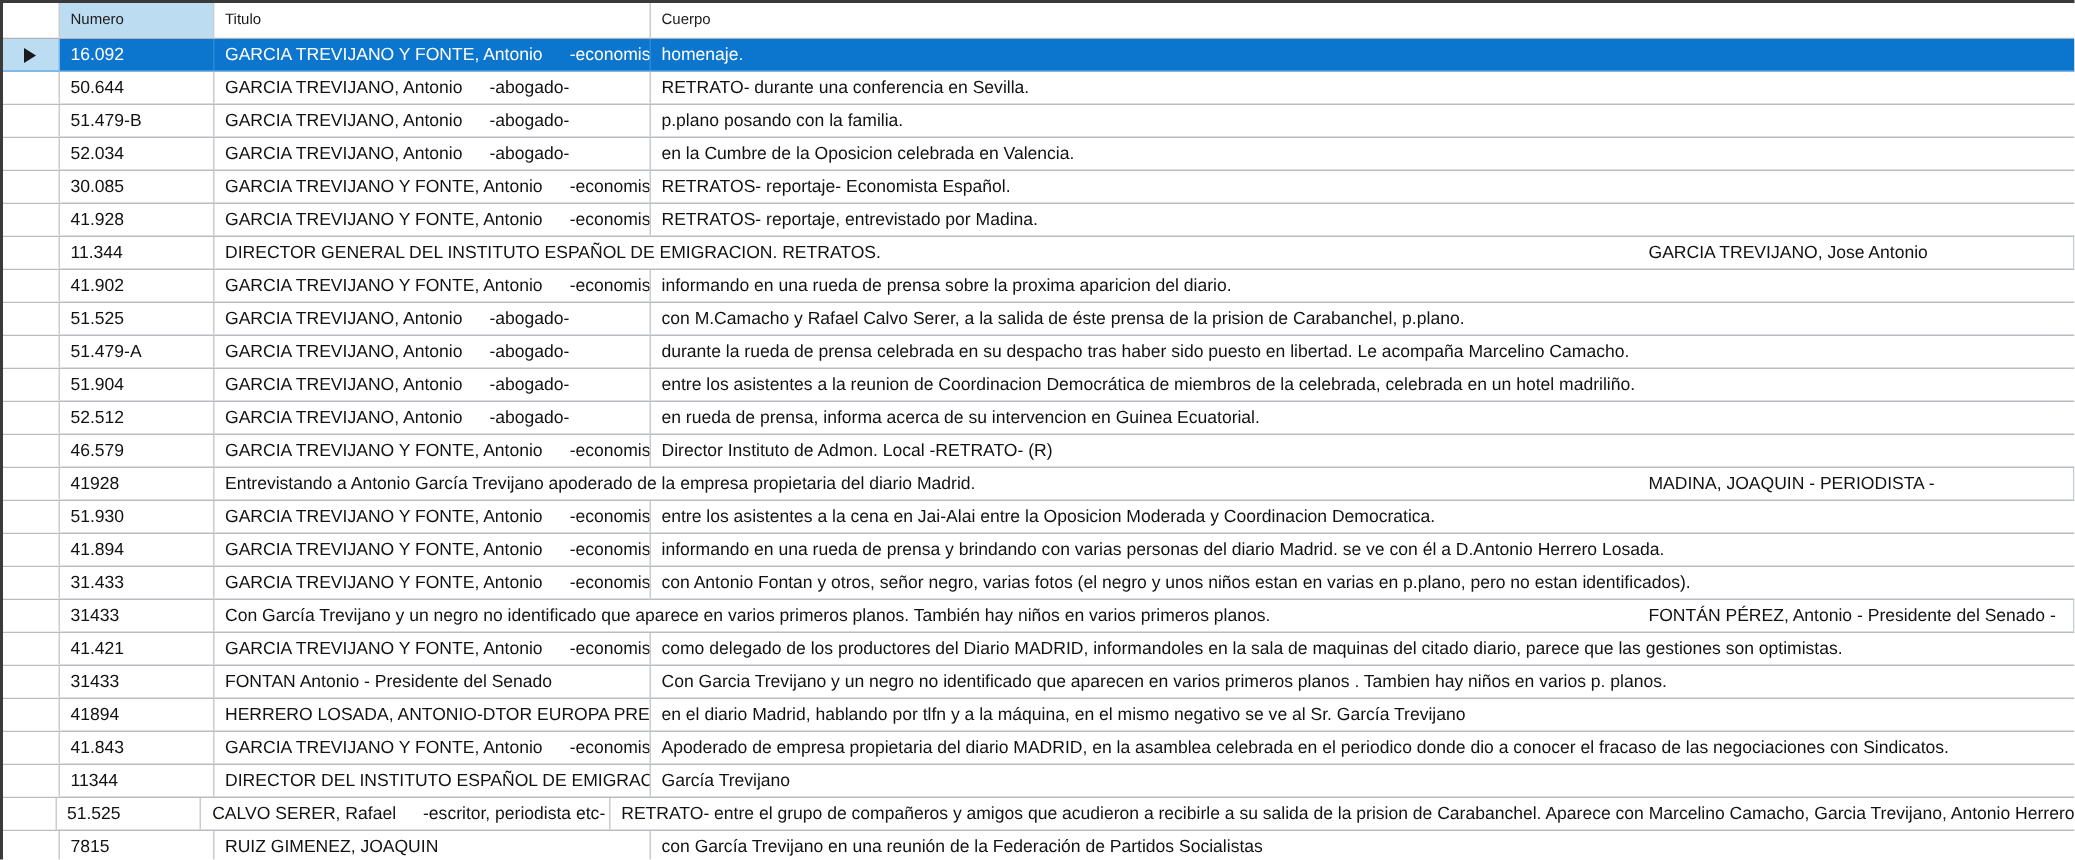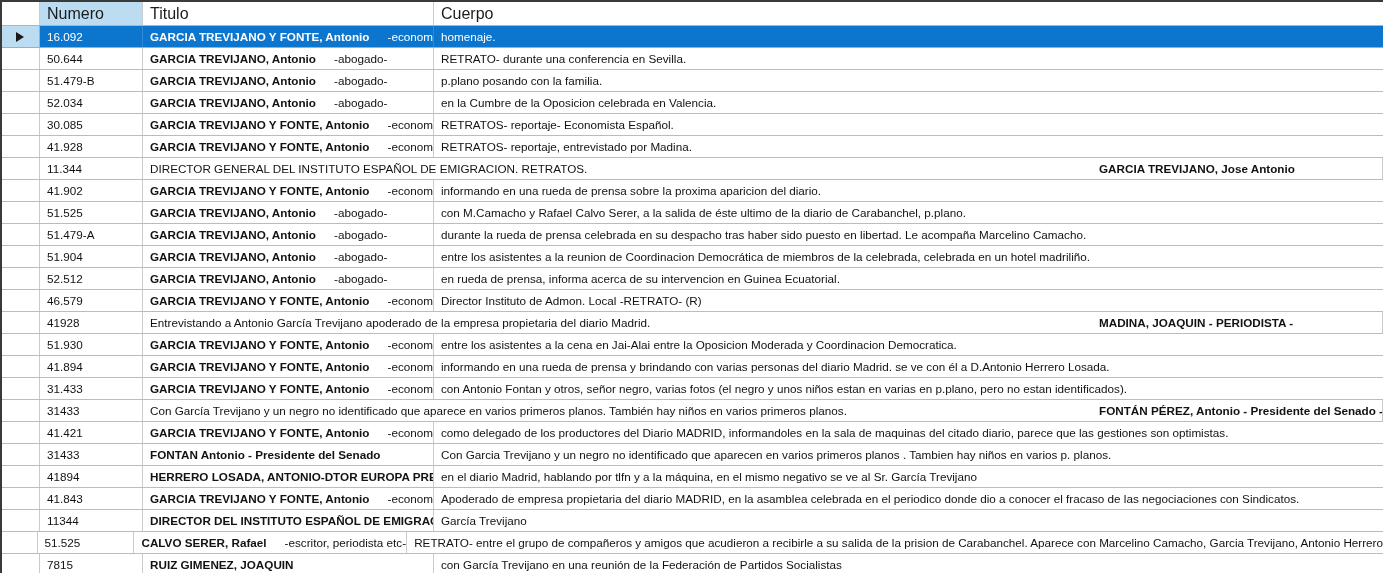--- a/index.html
+++ b/index.html
@@ -18,21 +18,21 @@
     overflow:hidden;
   }
   
   .hdr{
     display:flex;height:24px;box-sizing:border-box;
     background:#ffffff;
     border-bottom:1px solid #b0b4b8;
   }
   .hdr .cell{
     box-sizing:border-box;
-    font-size:16px;color:#1b1b1b;
+    font-size:10px;color:#1b1b1b;
     line-height:23px;
     padding-left:7px;
     white-space:nowrap;overflow:hidden;
     background:#ffffff;
   }
   .hdr .c-gutter{width:38px;padding:0;background:#ffffff;
      border-right:1px solid #c8ccd0;}
   .hdr .c-num{width:103px;background:#bcdcf2;border-right:1px solid #c8ccd0;}
   .hdr .c-tit{width:291px;border-right:1px solid #c8ccd0;}
   .hdr .c-cue{flex:1 1 auto;}
@@ -69,21 +69,21 @@
   
   .ptr{
     position:absolute;left:14px;top:50%;
     width:0;height:0;margin-top:-5px;
     border-top:5px solid transparent;
     border-bottom:5px solid transparent;
     border-left:8px solid #1a1a1a;
   }
 
   
-  .tit-wrap{display:inline;font-weight:bold;}
+  .tit-wrap{display:inline;}
   .qual{padding-left:18px;}
 </style>
 </head>
 <body>
 
 <div class="grid">
 
   <div class="hdr">
     <div class="cell c-gutter"></div>
     <div class="cell c-num">Numero</div>
@@ -139,21 +139,21 @@
       <div class="row">
         <div class="cell c-gutter"></div>
         <div class="cell c-num">41.902</div>
         <div class="cell c-tit"><span class="tit-wrap">GARCIA TREVIJANO Y FONTE, Antonio</span><span class="qual">-economista-</span></div>
         <div class="cell c-cue">informando en una rueda de prensa sobre la proxima aparicion del diario.</div>
       </div>
       <div class="row">
         <div class="cell c-gutter"></div>
         <div class="cell c-num">51.525</div>
         <div class="cell c-tit"><span class="tit-wrap">GARCIA TREVIJANO, Antonio</span><span class="qual">-abogado-</span></div>
-        <div class="cell c-cue">con M.Camacho y Rafael Calvo Serer, a la salida de éste ultimo de la diario de Carabanchel, p.plano.</div>
+        <div class="cell c-cue">con M.Camacho y Rafael Calvo Serer, a la salida de éste prensa de la prision de Carabanchel, p.plano.</div>
       </div>
       <div class="row">
         <div class="cell c-gutter"></div>
         <div class="cell c-num">51.479-A</div>
         <div class="cell c-tit"><span class="tit-wrap">GARCIA TREVIJANO, Antonio</span><span class="qual">-abogado-</span></div>
         <div class="cell c-cue">durante la rueda de prensa celebrada en su despacho tras haber sido puesto en libertad. Le acompaña Marcelino Camacho.</div>
       </div>
       <div class="row">
         <div class="cell c-gutter"></div>
         <div class="cell c-num">51.904</div>

